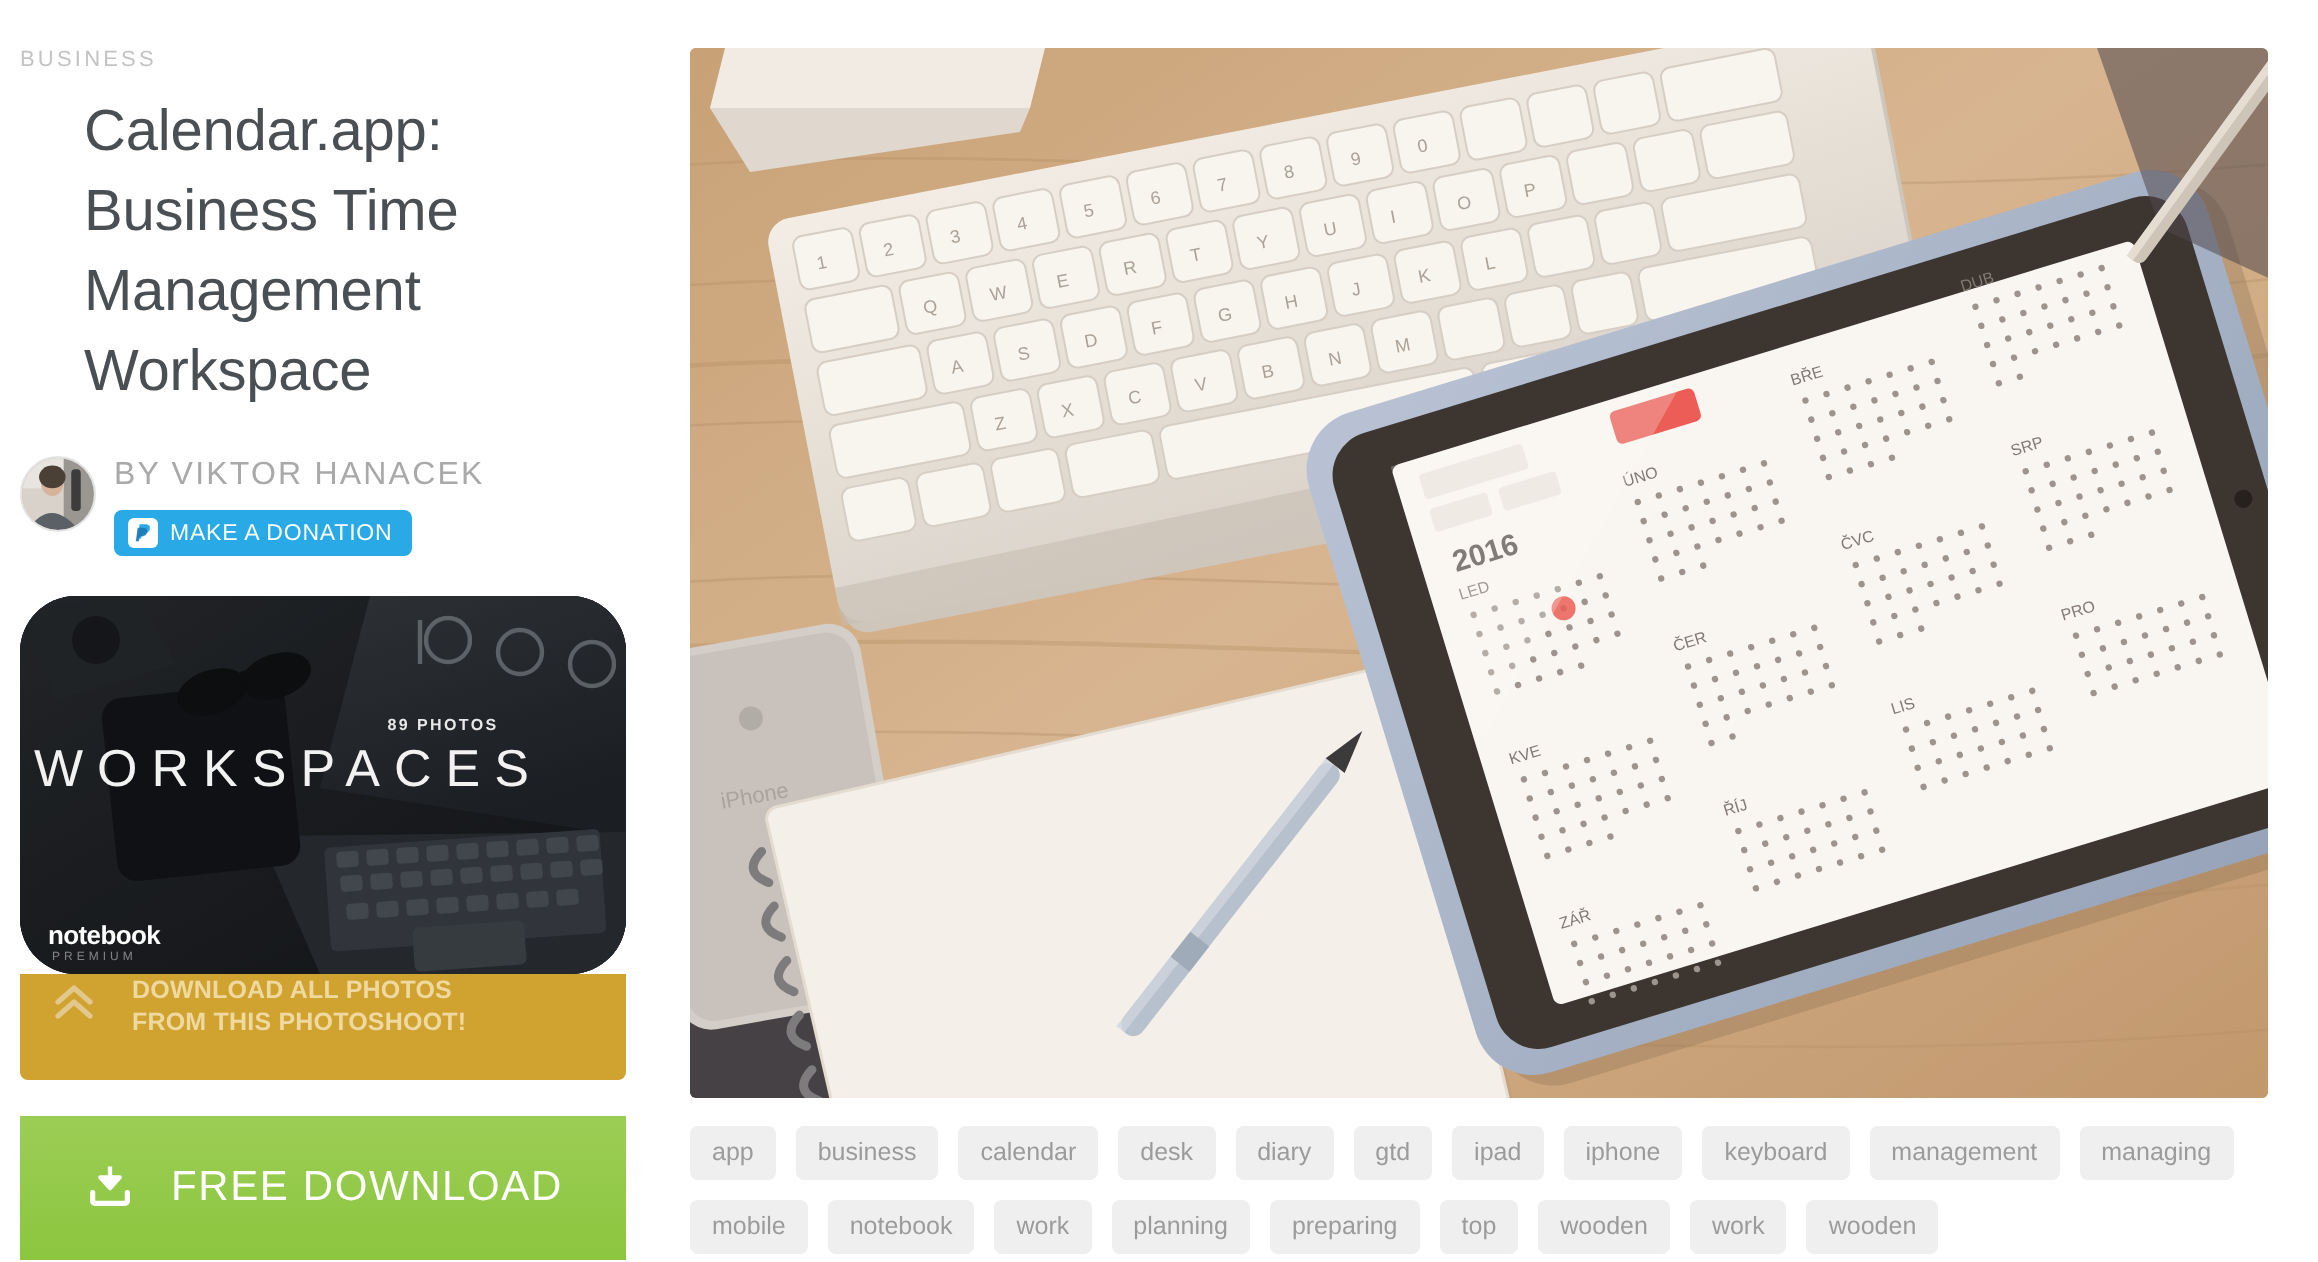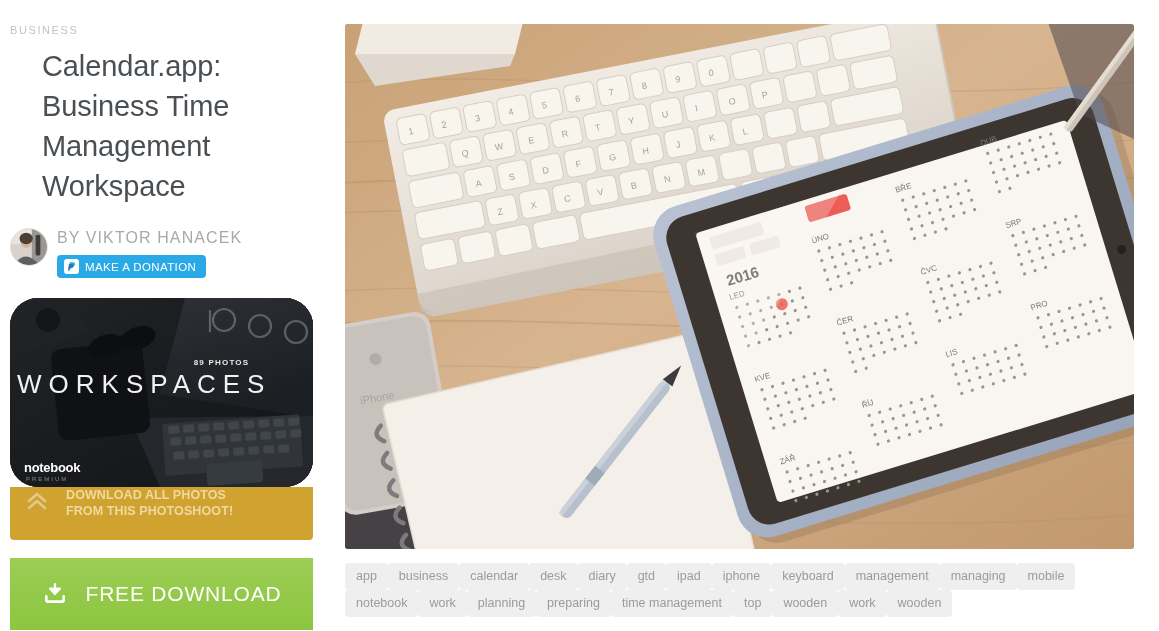--- a/index.html
+++ b/index.html
@@ -117,21 +117,21 @@
   }
 
   
   .right-col { flex: 1; padding: 24px 0 0 0; }
   .hero-photo {
     width: 789px; height: 525px; border-radius: 3px; overflow: hidden;
     position: relative; background: #b98f63;
   }
   .hero-photo svg { display: block; position: absolute; inset: 0; }
 
-  .tags { display: flex; flex-wrap: wrap; gap: 0; width: 800px; margin-top: 14px; }
+  .tags { display: flex; flex-wrap: wrap; gap: 10px; width: 800px; margin-top: 14px; }
   .tag {
     background: #efefef; border-radius: 4px; padding: 6px 11px;
     color: #9b9b9b; font-size: 12.5px; cursor: pointer;
     white-space: nowrap; line-height: 15px;
   }
 </style>
 </head>
 <body>
 
 <div class="page">
@@ -966,20 +966,19 @@
       <span class="tag">ipad</span>
       <span class="tag">iphone</span>
       <span class="tag">keyboard</span>
       <span class="tag">management</span>
       <span class="tag">managing</span>
       <span class="tag">mobile</span>
       <span class="tag">notebook</span>
       <span class="tag">work</span>
       <span class="tag">planning</span>
       <span class="tag">preparing</span>
-      <span class="tag">time management</span>
       <span class="tag">top</span>
       <span class="tag">wooden</span>
       <span class="tag">work</span>
       <span class="tag">wooden</span>
     </div>
   </div>
 </div>
 
 </body></html>

